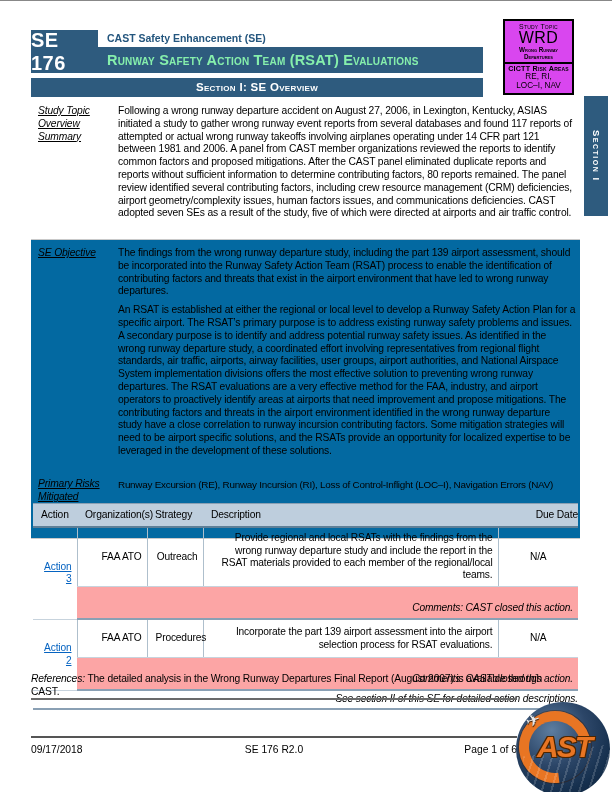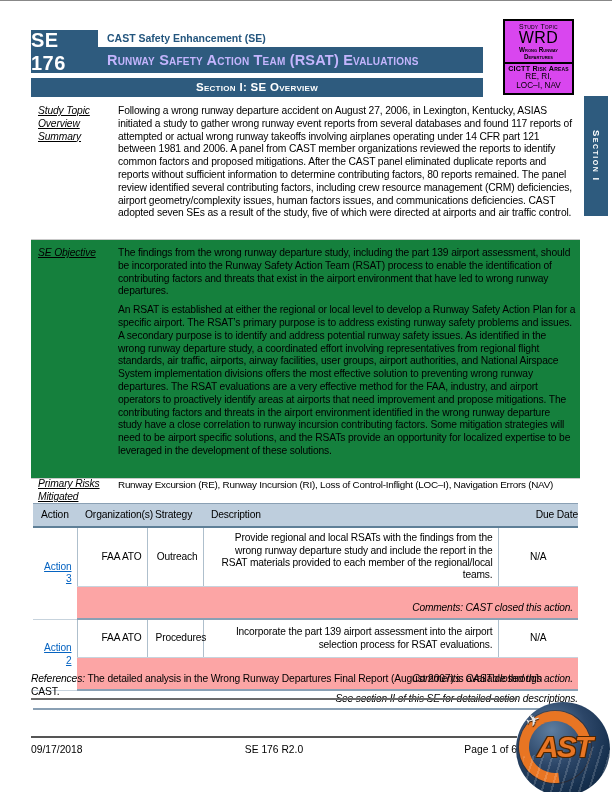--- a/index.html
+++ b/index.html
@@ -6,43 +6,43 @@
   .page{
     position:relative;width:612px;height:792px;margin:1px auto;background:#ffffff;
     font-family:"Liberation Sans","DejaVu Sans",sans-serif;color:#000;overflow:hidden;
   }
   .sc{font-variant:small-caps;}
   
   .se-box{position:absolute;left:31px;top:29px;width:67px;height:43px;background:#2E5B7E;
     color:#fff;font-size:20px;font-weight:bold;display:flex;align-items:center;justify-content:center;letter-spacing:.5px;}
   .program-label{position:absolute;left:107px;top:31px;font-size:10.5px;font-weight:bold;color:#24567E;}
   .title-banner{position:absolute;left:98px;top:46px;width:385px;height:26px;background:#2E5B7E;
-    color:#c4b5fd;font-size:14.5px;font-weight:bold;line-height:26px;padding-left:9px;box-sizing:border-box;letter-spacing:.2px;}
+    color:#86efac;font-size:14.5px;font-weight:bold;line-height:26px;padding-left:9px;box-sizing:border-box;letter-spacing:.2px;}
   .section-banner{position:absolute;left:31px;top:77px;width:452px;height:19px;background:#2E5B7E;
     color:#fff;font-size:11.5px;font-weight:bold;line-height:19px;text-align:center;letter-spacing:.3px;}
   .topic-box{position:absolute;left:503px;top:18px;width:71px;height:76px;border:2px solid #000;
     background:#d946ef;box-sizing:border-box;text-align:center;}
   .topic-top{border-bottom:2px solid #000;padding:2px 0 2px;}
   .topic-label{font-size:7px;letter-spacing:.2px;}
   .topic-code{font-size:16px;line-height:15px;letter-spacing:.5px;}
   .topic-desc{font-size:6.3px;font-weight:bold;line-height:7px;margin-top:1px;}
   .topic-bottom{padding-top:0;}
   .risk-label{font-size:7.2px;font-weight:bold;letter-spacing:.2px;}
   .risk-line{font-size:8.2px;line-height:8.5px;}
   .section-tab{position:absolute;left:584px;top:95px;width:24px;height:120px;background:#2E5B7E;
     display:flex;align-items:center;justify-content:center;}
   .section-tab span{writing-mode:vertical-rl;color:#fff;font-size:9.5px;font-weight:bold;letter-spacing:1.5px;}
   
   .crow{position:absolute;left:31px;width:549px;display:flex;font-size:10.3px;line-height:12.8px;letter-spacing:-0.15px;}
   .clabel{width:87px;box-sizing:border-box;padding-left:7px;font-style:italic;flex:none;text-decoration:underline;}
   .clabel .inner{width:72px;}
   .ctext{width:458px;flex:none;text-align:left;}
   .row-overview{top:104px;}
-  .row-objective{top:238px;background:#15803d;border-top:1px solid #C9C9C9;border-bottom:1px solid #C9C9C9;
-    padding:7px 0 10px;box-sizing:border-box;height:240px;}
+  .row-objective{top:238px;background:#0369a1;border-top:1px solid #C9C9C9;border-bottom:1px solid #C9C9C9;
+    padding:7px 0 10px;box-sizing:border-box;height:300px;}
   .row-objective .para2{margin-top:6px;}
   .row-risks{top:477px;}
   .row-risks .ctext{white-space:nowrap;font-size:9.9px;letter-spacing:-0.25px;padding-top:1px;}
   
   table.actions{position:absolute;left:33px;top:502px;width:545px;border-collapse:collapse;table-layout:fixed;
     font-size:10.2px;line-height:12.4px;letter-spacing:-0.15px;}
   table.actions col.c1{width:44px;} table.actions col.c2{width:70px;}
   table.actions col.c3{width:56px;} table.actions col.c4{width:295px;} table.actions col.c5{width:80px;}
   table.actions th{background:#BECEDD;font-weight:normal;text-align:left;height:22px;padding:0 0 0 8px;
     border-top:1px solid #8AA0B4;border-bottom:2px solid #5E7F97;font-size:10.3px;}

